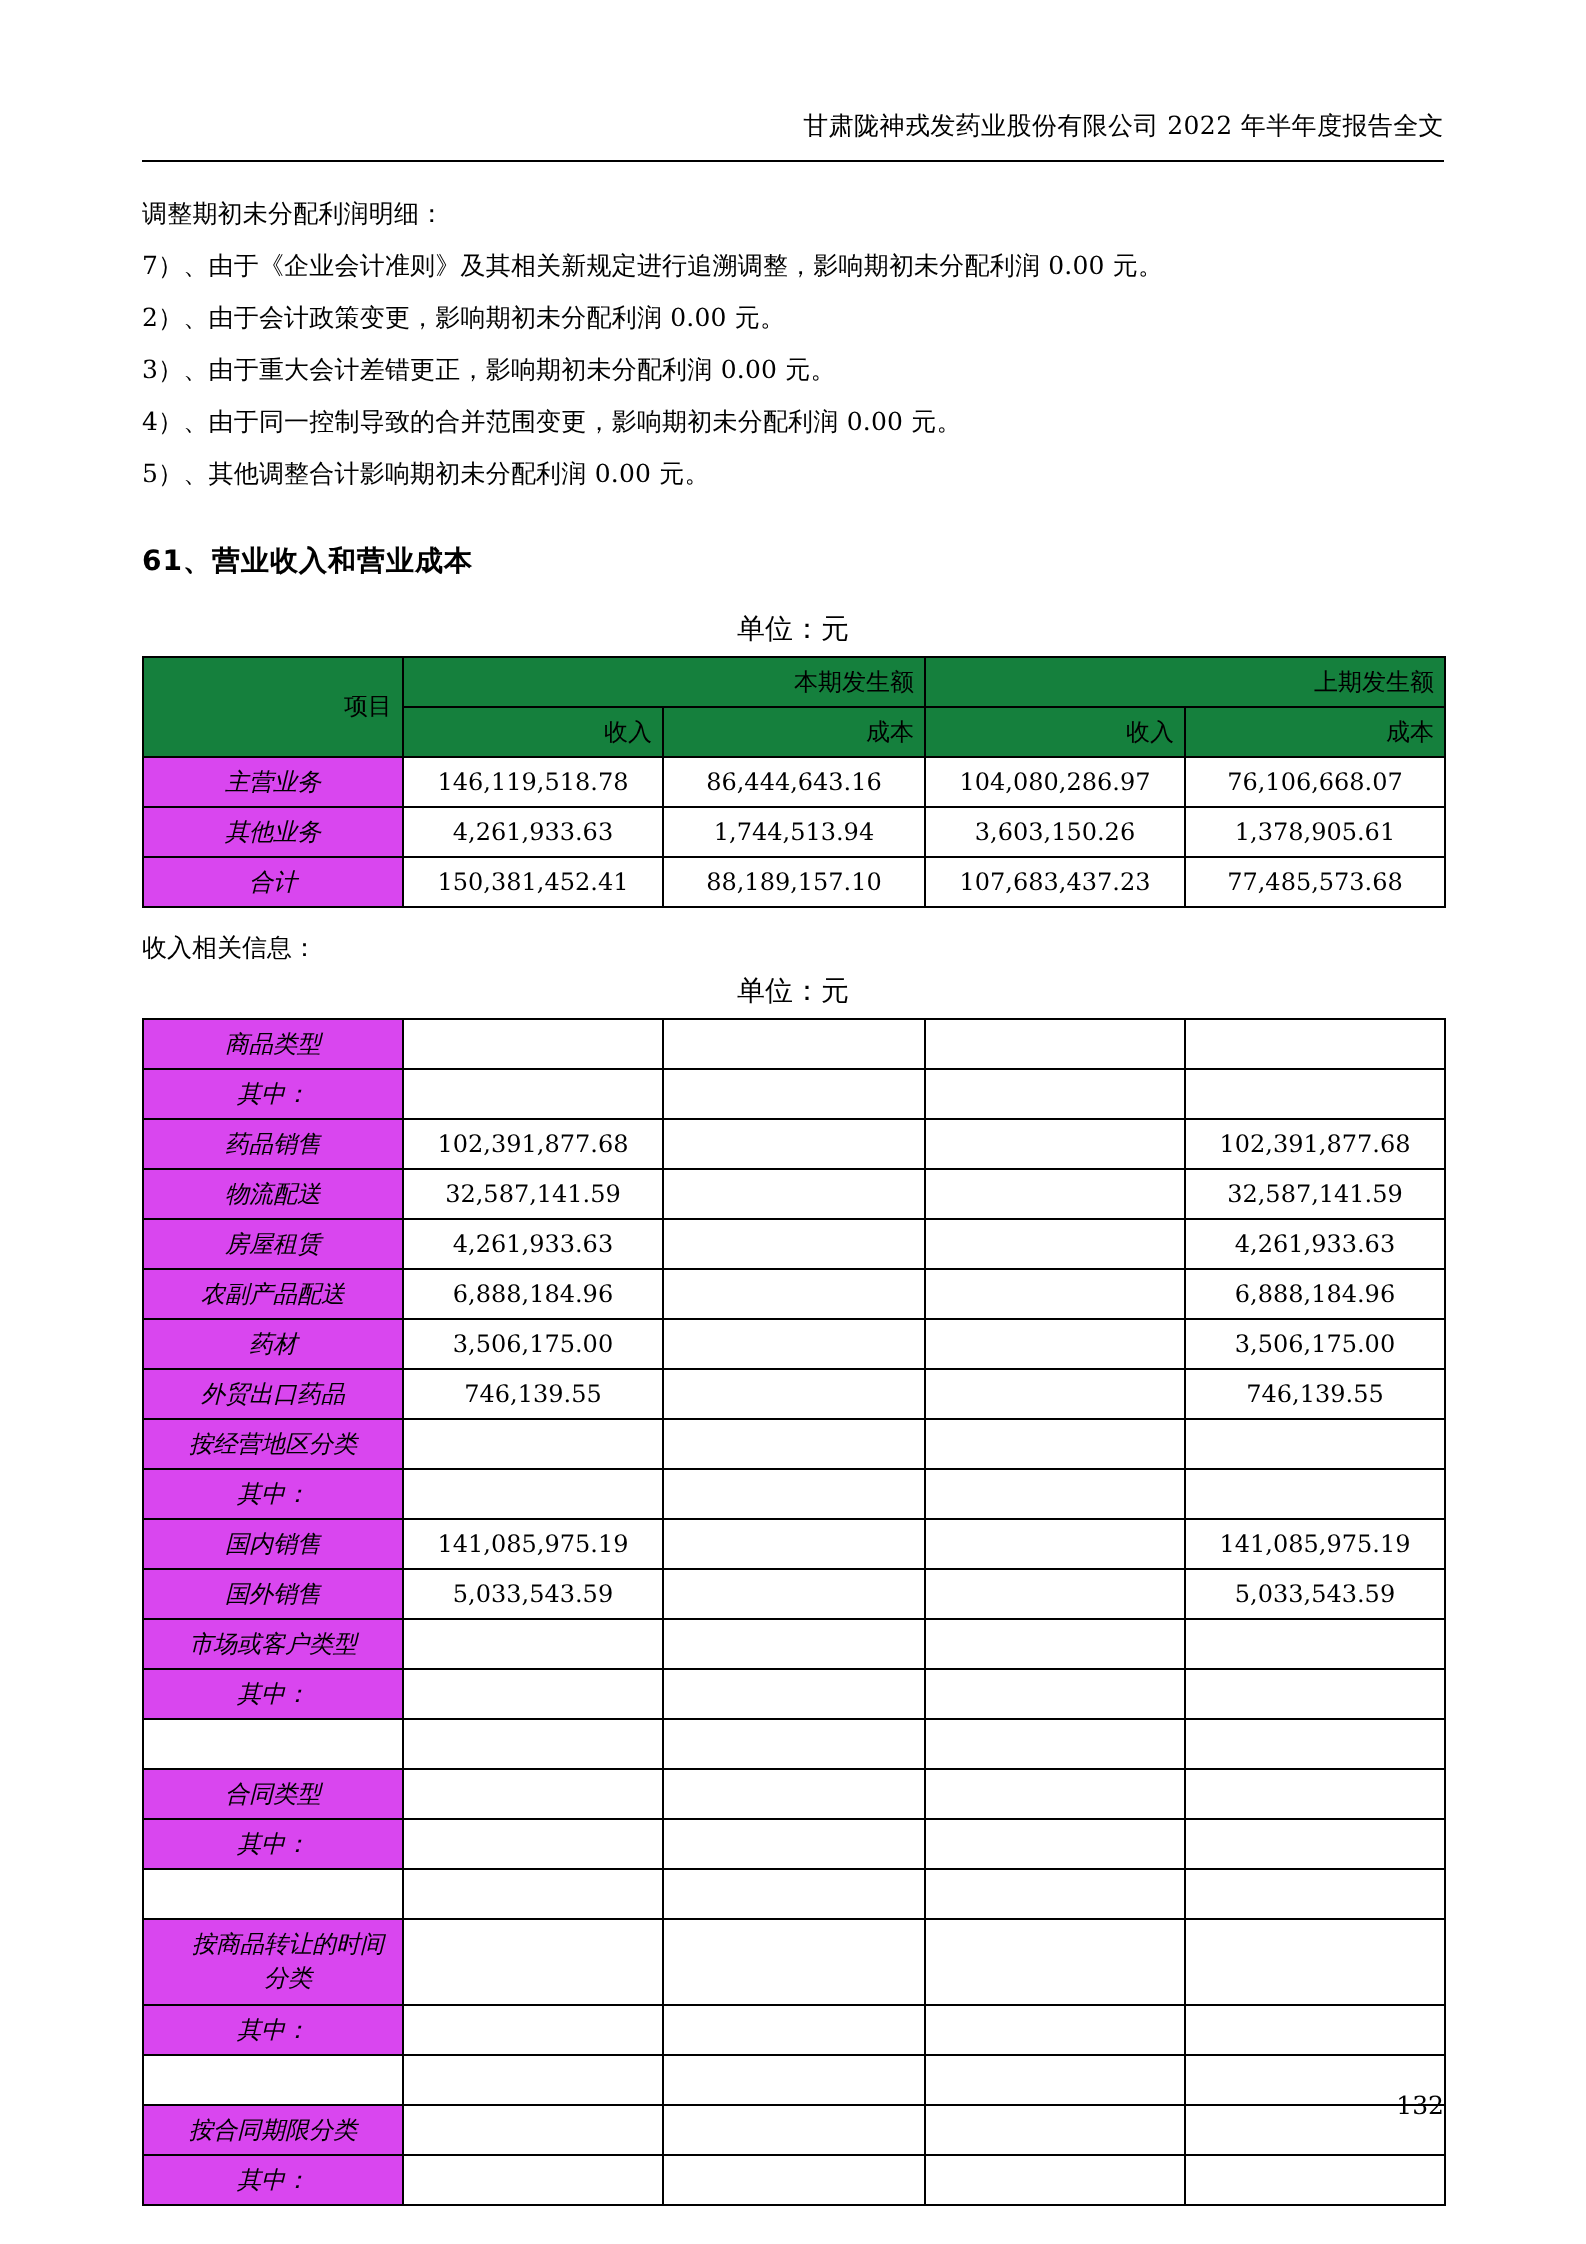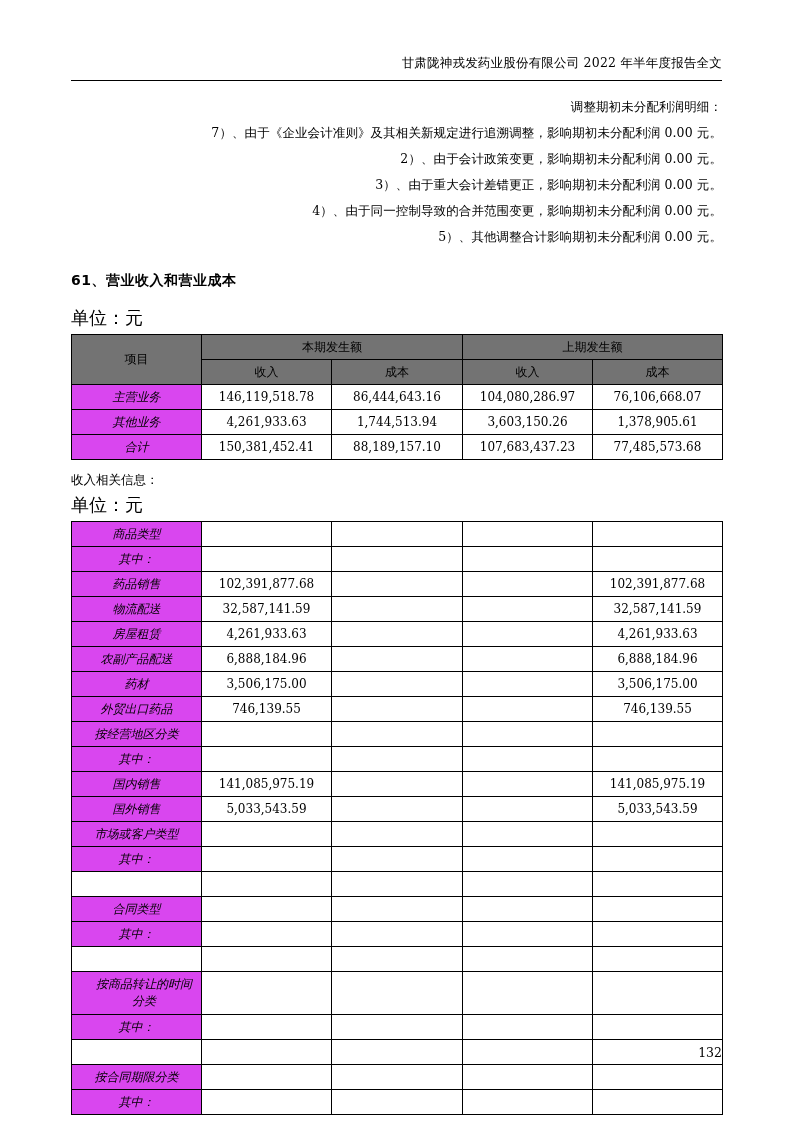--- a/index.html
+++ b/index.html
@@ -45,52 +45,51 @@
     left: 71px;
     width: 651px;
   }
   p.para {
     margin: 0 0 0 0;
     font-size: 12.5px;
     font-family: "DejaVu Serif", "Liberation Serif", serif;
     line-height: 26px;
     text-indent: 0;
     letter-spacing: 0.1px;
-    text-align: right;
   }
   h2.section-title {
     font-size: 14px;
     font-family: "DejaVu Sans", "Liberation Sans", sans-serif;
     font-weight: bold;
     margin: 22px 0 16px 0;
     letter-spacing: 0.5px;
   }
   .unit-line {
-    text-align: left;
-    font-size: 18px;
+    text-align: center;
+    font-size: 14px;
     font-family: Liberation Sans, sans-serif;
     margin: 4px 0 4px 0;
   }
   table.doc-table {
     border-collapse: collapse;
     width: 651px;
     table-layout: fixed;
     font-size: 12px;
     font-family: "DejaVu Serif", "Liberation Serif", serif;
   }
   table.doc-table td, table.doc-table th {
     border: 1px solid #000000;
     padding: 3px 5px;
     height: 18px;
     vertical-align: middle;
     font-weight: normal;
   }
   .hdr-cell {
-    background: #737373;
-    text-align: center;
+    background: #15803d;
+    text-align: right;
   }
   .lbl-cell {
     background: #d946ef;
     text-align: center;
     padding-left: 6px;
     font-style: italic;
   }
   .lbl-cell-plain {
     background: #ffffff;
     text-align: left;

